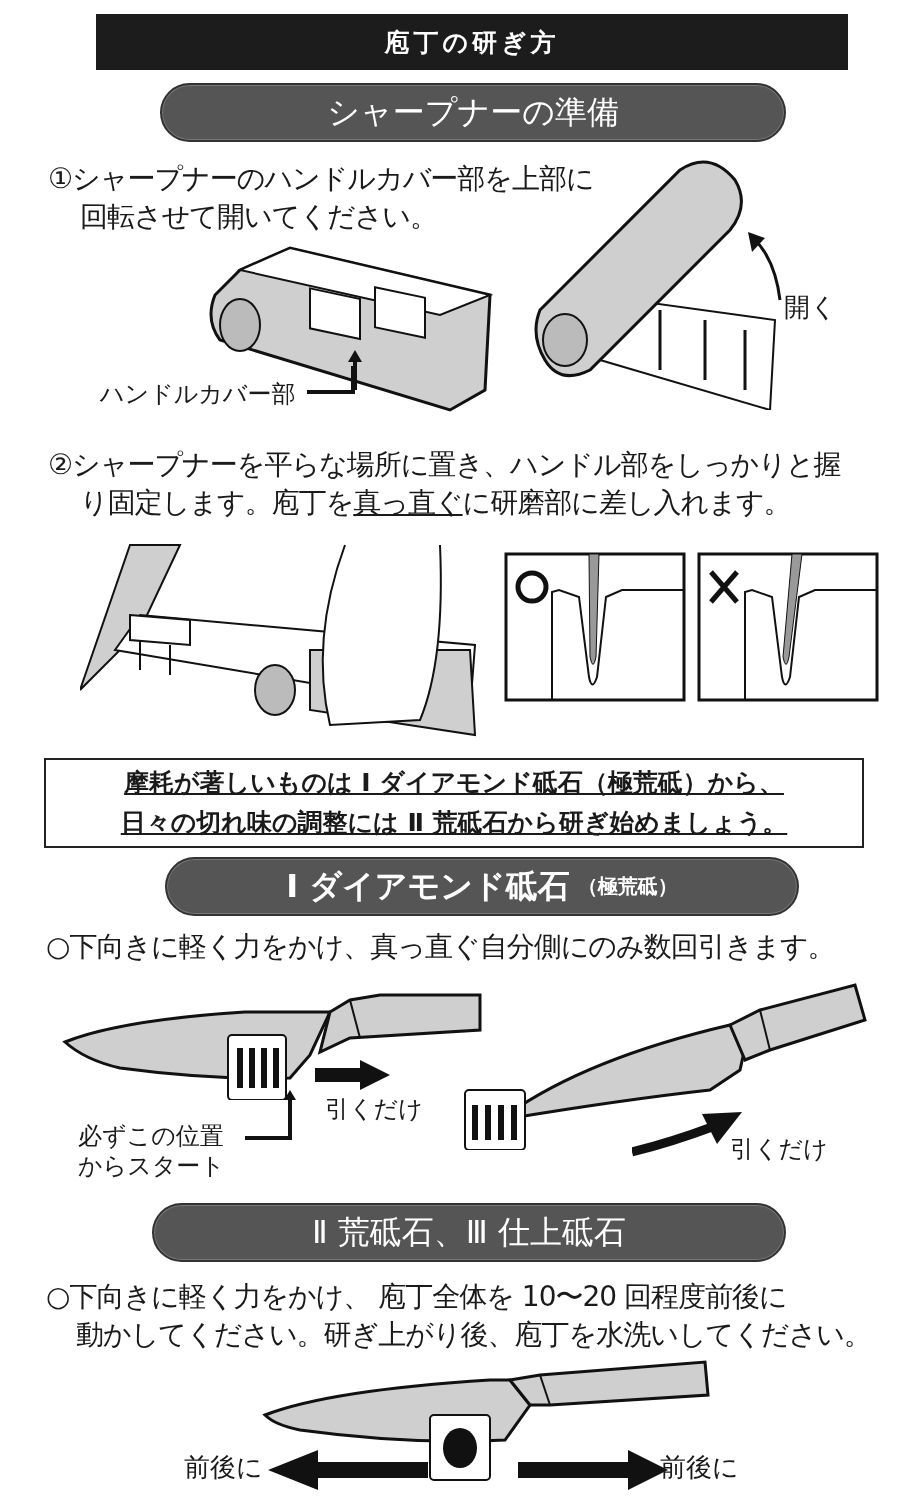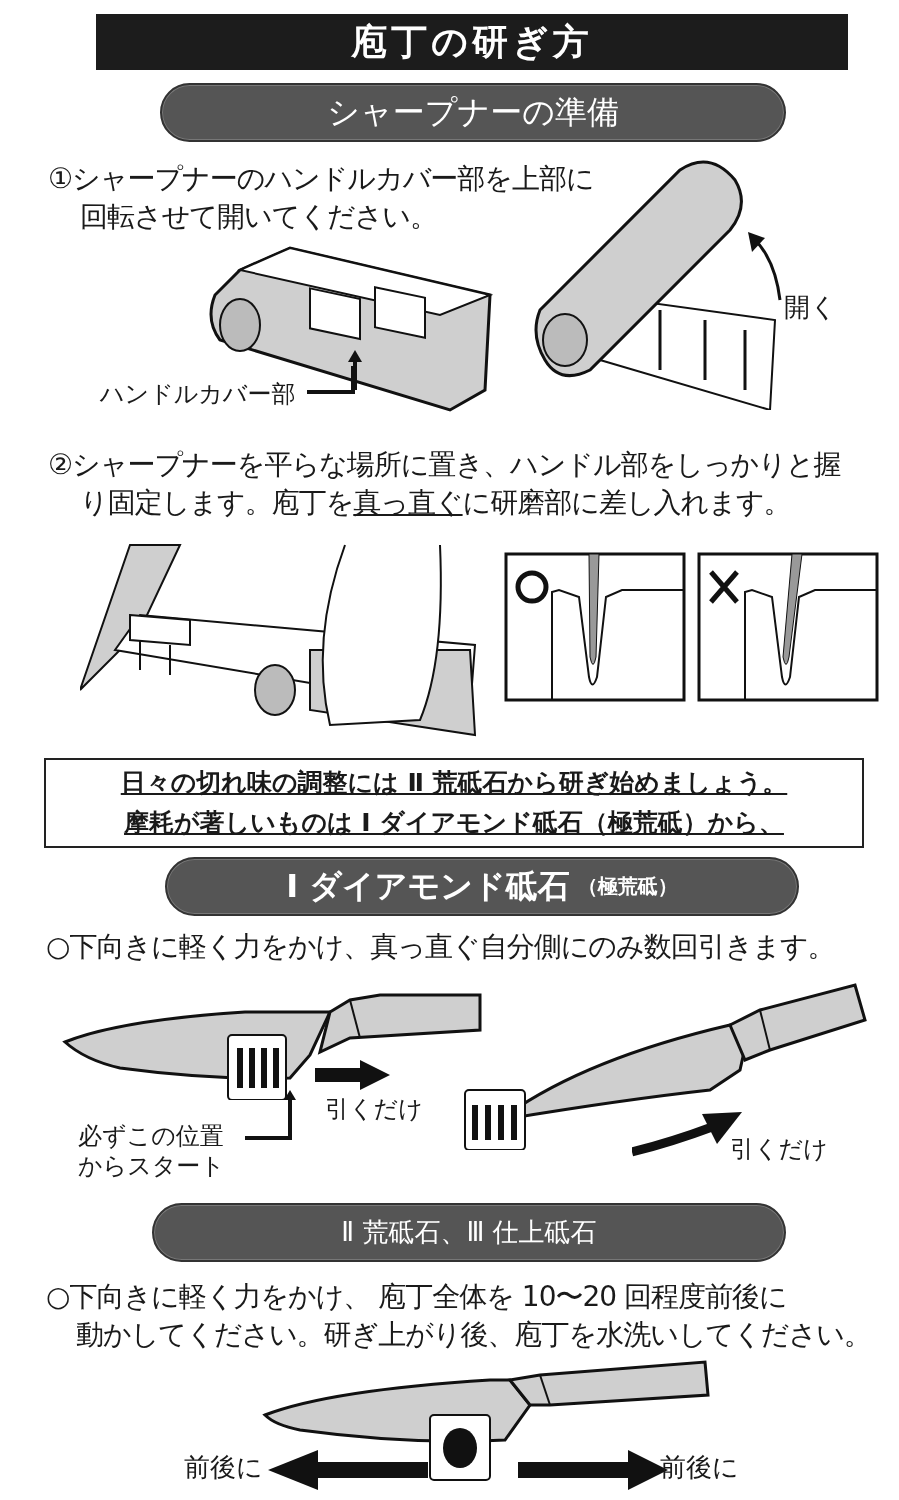--- a/index.html
+++ b/index.html
@@ -1,22 +1,22 @@
 <!DOCTYPE html>
 <html><head>
 <meta charset="utf-8">
 <style>
   html,body{margin:0;padding:0;background:#fff;}
   body{width:899px;height:1500px;position:relative;overflow:hidden;font-family:"DejaVu Sans",sans-serif;color:#1a1a1a;}
   .abs{position:absolute;}
-  .title-bar{left:96px;top:14px;width:752px;height:56px;background:#1c1c1c;color:#fff;display:flex;align-items:center;justify-content:center;font-size:36px;font-weight:bold;letter-spacing:4px;}
+  .title-bar{left:96px;top:14px;width:752px;height:56px;background:#1c1c1c;color:#fff;display:flex;align-items:center;justify-content:center;font-size:25px;font-weight:bold;letter-spacing:4px;}
   .pill{background:#555;color:#fff;border-radius:30px;display:flex;align-items:center;justify-content:center;border:2px solid #333;box-shadow:inset 0 0 0 1px #777;}
   .pill1{left:160px;top:83px;width:622px;height:55px;font-size:32px;}
   .pill2{left:165px;top:857px;width:630px;height:55px;font-size:32px;font-weight:bold;}
-  .pill3{left:152px;top:1203px;width:630px;height:55px;font-size:26px;}
+  .pill3{left:152px;top:1203px;width:630px;height:55px;font-size:32px;}
   .pill small{font-size:20px;margin-left:8px;text-align:right;}
   .txt{font-size:28px;line-height:38px;white-space:nowrap;letter-spacing:-1px;}
   .lbl{font-size:24px;white-space:nowrap;}
   .notice{left:44px;top:758px;width:816px;height:86px;border:2px solid #222;display:flex;flex-direction:column;align-items:center;justify-content:center;font-weight:bold;font-size:25px;line-height:40px;}
   .notice span{text-decoration:underline;}
   u{text-align:right;}
 </style>
 </head>
 <body>
 
@@ -75,22 +75,22 @@
 <div class="abs" style="left:1px;top:1px;opacity:0;">○</div>
 <svg class="abs" style="left:697px;top:552px;" width="182" height="150">
   <rect x="2" y="2" width="178" height="146" fill="#fff" stroke="#111" stroke-width="3"></rect>
   <path d="M48 148 L48 40 L55 38 L75 45 L85 125 Q88 140 93 125 L102 45 L118 38 L180 38" fill="none" stroke="#111" stroke-width="2"></path>
   <path d="M95 2 L105 2 L92 105 Q89 120 86 105 Z" fill="#999" stroke="#111" stroke-width="1"></path>
   <path d="M14 20 L40 50 M40 20 L14 50" stroke="#111" stroke-width="5"></path>
 </svg>
 <div class="abs" style="left:1px;top:1px;opacity:0;">×</div>
 
 <div class="abs notice">
+  <span>摩耗が著しいものは Ⅰ ダイアモンド砥石（極荒砥）から、</span>
   <span>日々の切れ味の調整には Ⅱ 荒砥石から研ぎ始めましょう。</span>
-  <span>摩耗が著しいものは Ⅰ ダイアモンド砥石（極荒砥）から、</span>
 </div>
 
 <div class="abs pill pill2">
   <span>Ⅰ ダイアモンド砥石</span>
     <small>（極荒砥）</small>
 </div>
 <div class="abs txt" style="left:46px;top:928px;">○下向きに軽く力をかけ、真っ直ぐ自分側にのみ数回引きます。</div>
 
 <svg class="abs" style="left:60px;top:990px;" width="430" height="110">
   <path d="M5 52 Q60 30 185 22 L270 22 L250 65 L230 88 Q150 90 60 78 Q25 70 5 52 Z" fill="#cfcfcf" stroke="#111" stroke-width="3"></path>

